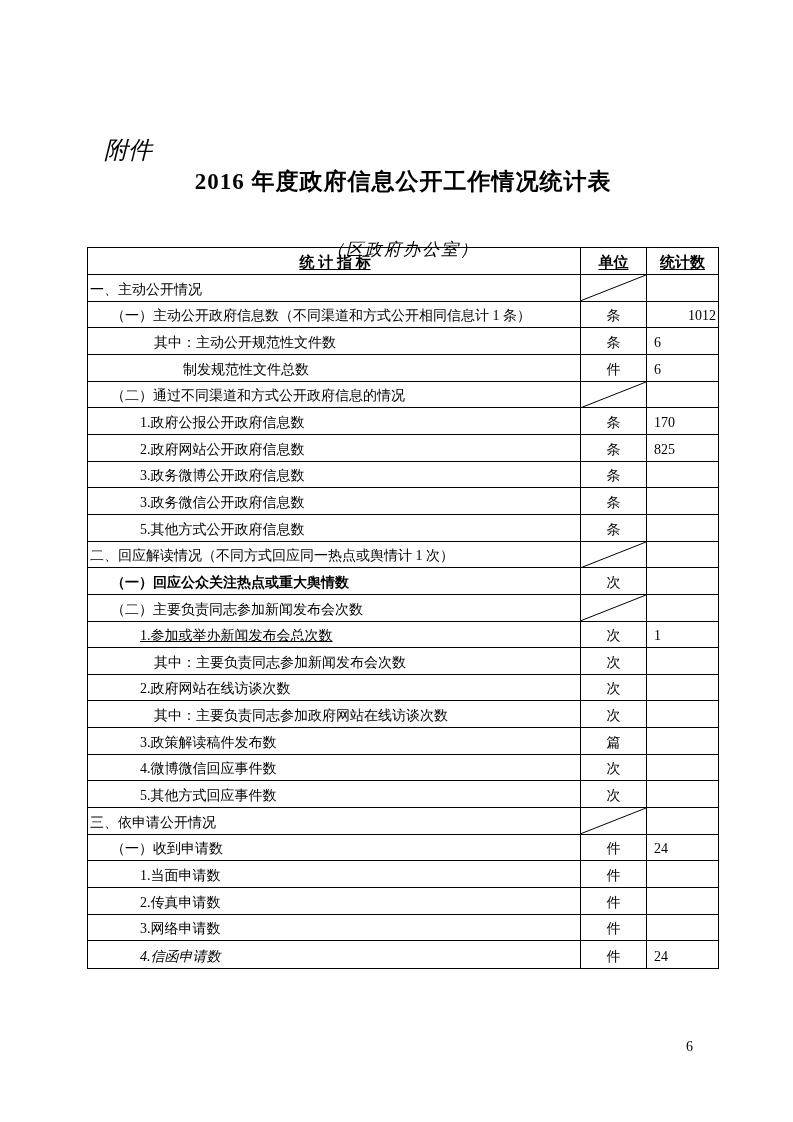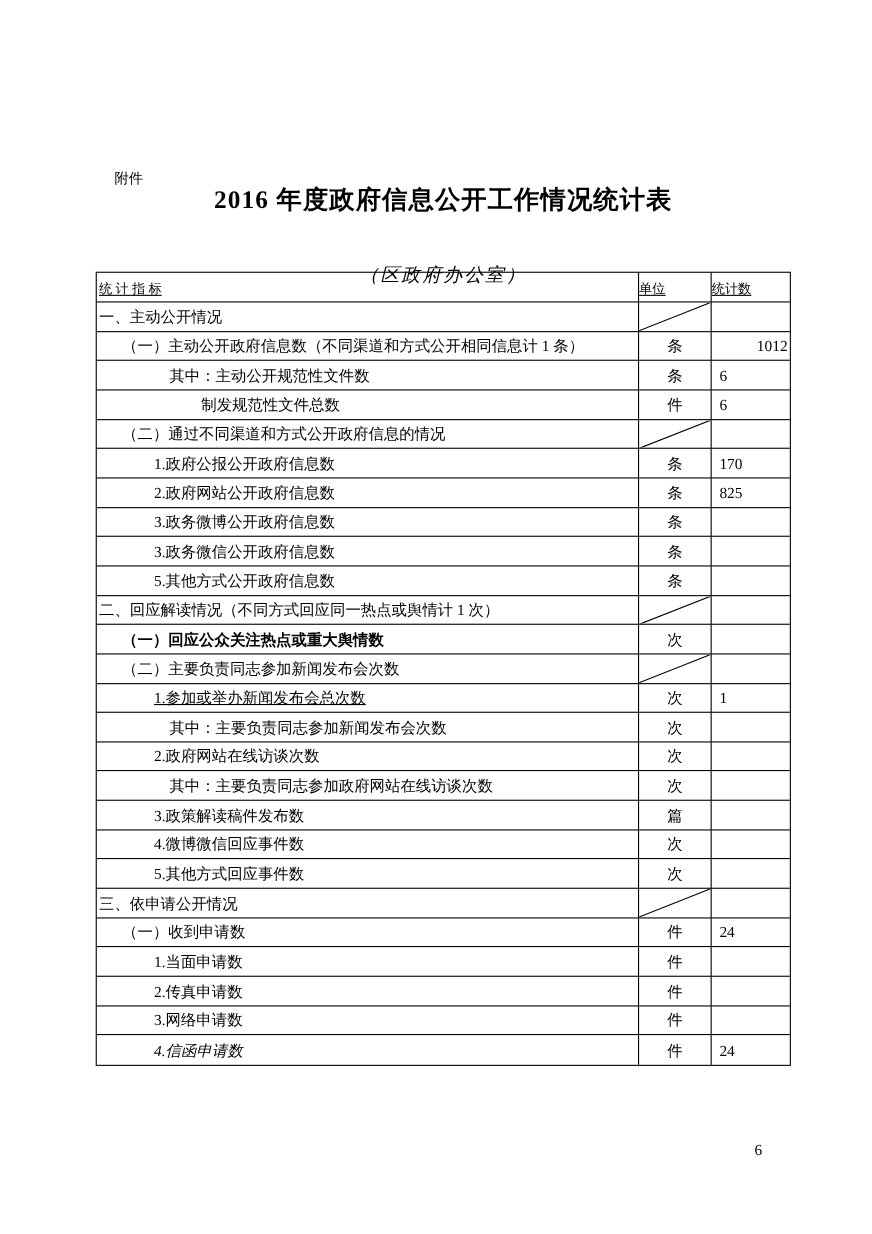--- a/index.html
+++ b/index.html
@@ -6,22 +6,22 @@
   html,body { background:#ffffff; }
   .page {
     position:relative;
     width:793px; height:1122px;
     background:#ffffff;
     color:#000000;
     font-family:"Liberation Serif","DejaVu Serif",serif;
     overflow:hidden;
   }
   .attachment {
-    position:absolute; left:104px; top:151px;
-    font-size:13px; line-height:22px;
+    position:absolute; left:104px; top:139px;
+    font-size:24px; line-height:22px;font-style:italic;
   }
   .doc-title {
     position:absolute; left:87px; top:167px; width:632px;
     text-align:center;
     font-size:23px; font-weight:bold; letter-spacing:1px;
     line-height:30px;
   }
   .doc-subtitle {
     position:absolute; left:87px; top:209px; width:632px;
     text-align:center;
@@ -43,22 +43,23 @@
     align-items:flex-end;
     padding-bottom:3px;
     font-size:14px;
     line-height:16px;
     overflow:hidden;
     white-space:nowrap;
   }
   .cell.col3 { border-right:none; }
   .cell.row-last { border-bottom:none; }
   .cell.head {
-    font-weight:normal;
-    font-size:12px;
+    font-weight:bold;
+    justify-content:center;
+    font-size:15px;
     padding-bottom:4px;
   }
   .cell.head .hd-txt {
     text-decoration:underline;
     text-underline-offset:2px;
     text-decoration-thickness:1px;
   }
   .cell.label { padding-left:2px; }
   .cell.unit  { justify-content:center; position:relative; }
   .cell.value { padding-left:7px; }

